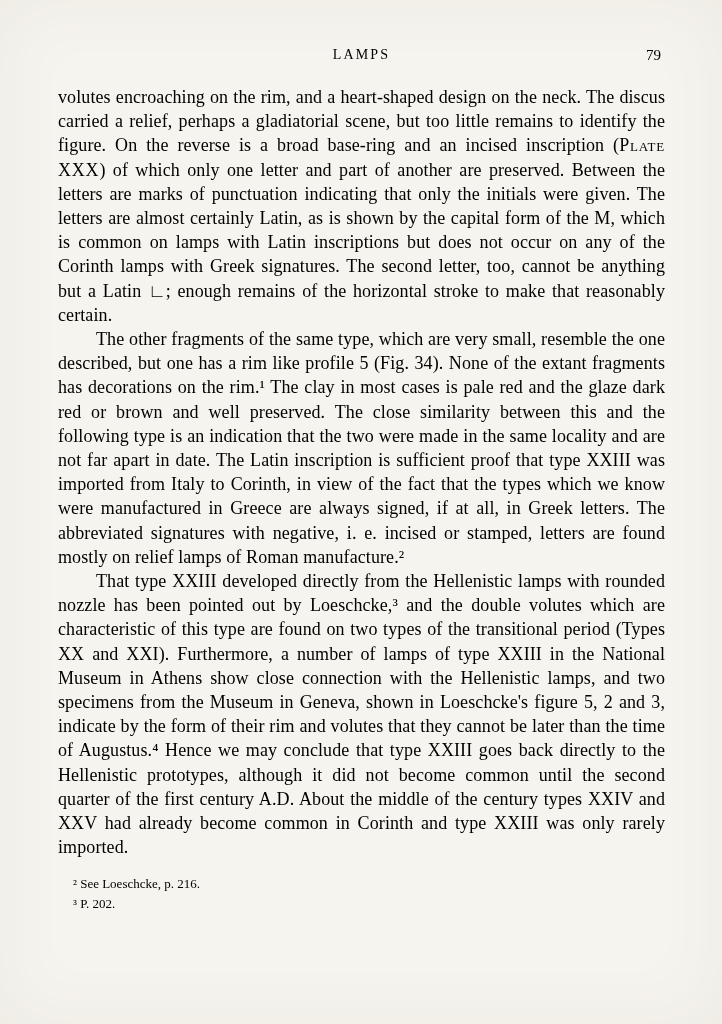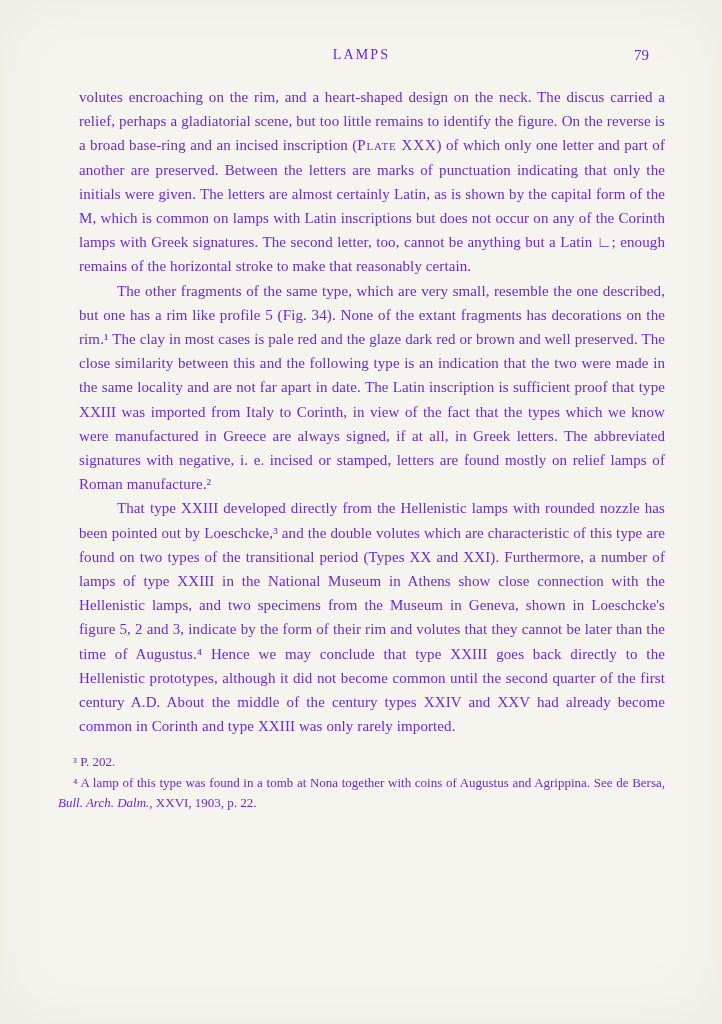--- a/index.html
+++ b/index.html
@@ -6,50 +6,49 @@
     margin: 0;
     padding: 0;
     background: #f6f4ee;
   }
   .page {
     position: relative;
     width: 722px;
     height: 1024px;
     background: #f6f4ee;
     box-shadow: inset 0 0 70px rgba(90, 80, 60, 0.06);
-    color: #6d28d9;
+    color: #000000;
     font-family: "Liberation Serif", "DejaVu Serif", serif;
     box-sizing: border-box;
     padding: 47px 57px 0 58px;
     overflow: hidden;
   }
   .running-head {
     position: relative;
     height: 20px;
     margin-bottom: 18px;
   }
   .head-title {
     position: absolute;
     left: 50%;
     transform: translateX(-50%);
     font-size: 14px;
     letter-spacing: 2.2px;
   }
   .page-num {
     position: absolute;
-    right: 16px;
+    right: 4px;
     top: 0;
     font-size: 15px;
   }
   .body-text {
-    font-size: 15px;
+    font-size: 18px;
     line-height: 24.2px;
     letter-spacing: 0.1px;
     text-align: justify;
-    margin-left: 21px;
   }
   .para {
     margin: 0;
     text-indent: 38px;
   }
   .para.first {
     text-indent: 0;
   }
   .smallcaps {
     font-variant: small-caps;
@@ -79,17 +78,17 @@
     <span class="page-num">79</span>
   </div>
 
   <div class="body-text">
     <p class="para first"><span>volutes encroaching on the rim, and a heart-shaped design on the neck. The discus carried a relief, perhaps a gladiatorial scene, but too little remains to identify the figure. On the reverse is a broad base-ring and an incised inscription (</span><span class="smallcaps">Plate XXX</span><span>) of which only one letter and part of another are preserved. Between the letters are marks of punctuation indicating that only the initials were given. The letters are almost certainly Latin, as is shown by the capital form of the M, which is common on lamps with Latin inscriptions but does not occur on any of the Corinth lamps with Greek signatures. The second letter, too, cannot be anything but a Latin ∟; enough remains of the horizontal stroke to make that reasonably certain.</span></p>
     <p class="para">The other fragments of the same type, which are very small, resemble the one described, but one has a rim like profile 5 (Fig. 34). None of the extant fragments has decorations on the rim.¹ The clay in most cases is pale red and the glaze dark red or brown and well preserved. The close similarity between this and the following type is an indication that the two were made in the same locality and are not far apart in date. The Latin inscription is sufficient proof that type XXIII was imported from Italy to Corinth, in view of the fact that the types which we know were manufactured in Greece are always signed, if at all, in Greek letters. The abbreviated signatures with negative, i. e. incised or stamped, letters are found mostly on relief lamps of Roman manufacture.²</p>
     <p class="para">That type XXIII developed directly from the Hellenistic lamps with rounded nozzle has been pointed out by Loeschcke,³ and the double volutes which are characteristic of this type are found on two types of the transitional period (Types XX and XXI). Furthermore, a number of lamps of type XXIII in the National Museum in Athens show close connection with the Hellenistic lamps, and two specimens from the Museum in Geneva, shown in Loeschcke's figure 5, 2 and 3, indicate by the form of their rim and volutes that they cannot be later than the time of Augustus.⁴ Hence we may conclude that type XXIII goes back directly to the Hellenistic prototypes, although it did not become common until the second quarter of the first century A.D. About the middle of the century types XXIV and XXV had already become common in Corinth and type XXIII was only rarely imported.</p>
   </div>
 
   <div class="footnotes">
+    <p class="footnote">² See Loeschcke, p. 216.</p>
     <p class="footnote">³ P. 202.</p>
-    <p class="footnote"><span>⁴ A lamp of this type was found in a tomb at Nona together with coins of Augustus and Agrippina. See de Bersa, </span><span class="italic">Bull. Arch. Dalm.</span><span>, XXVI, 1903, p. 22.</span></p>
   </div>
 
 </div>
 
 </body></html>

